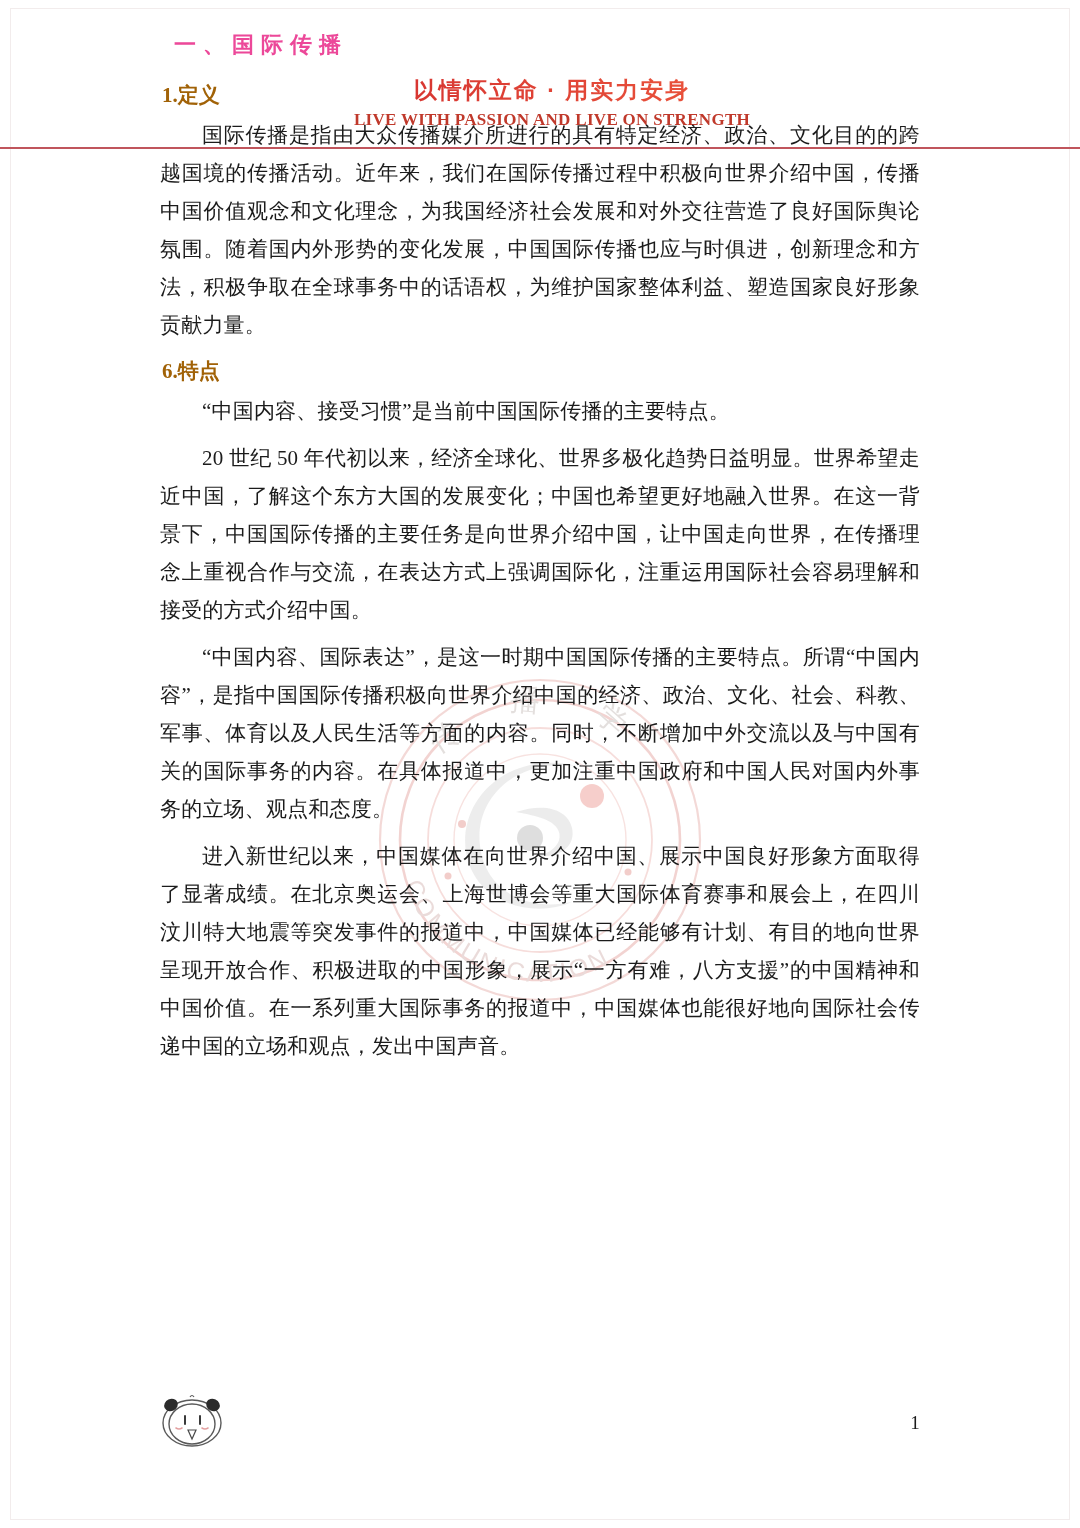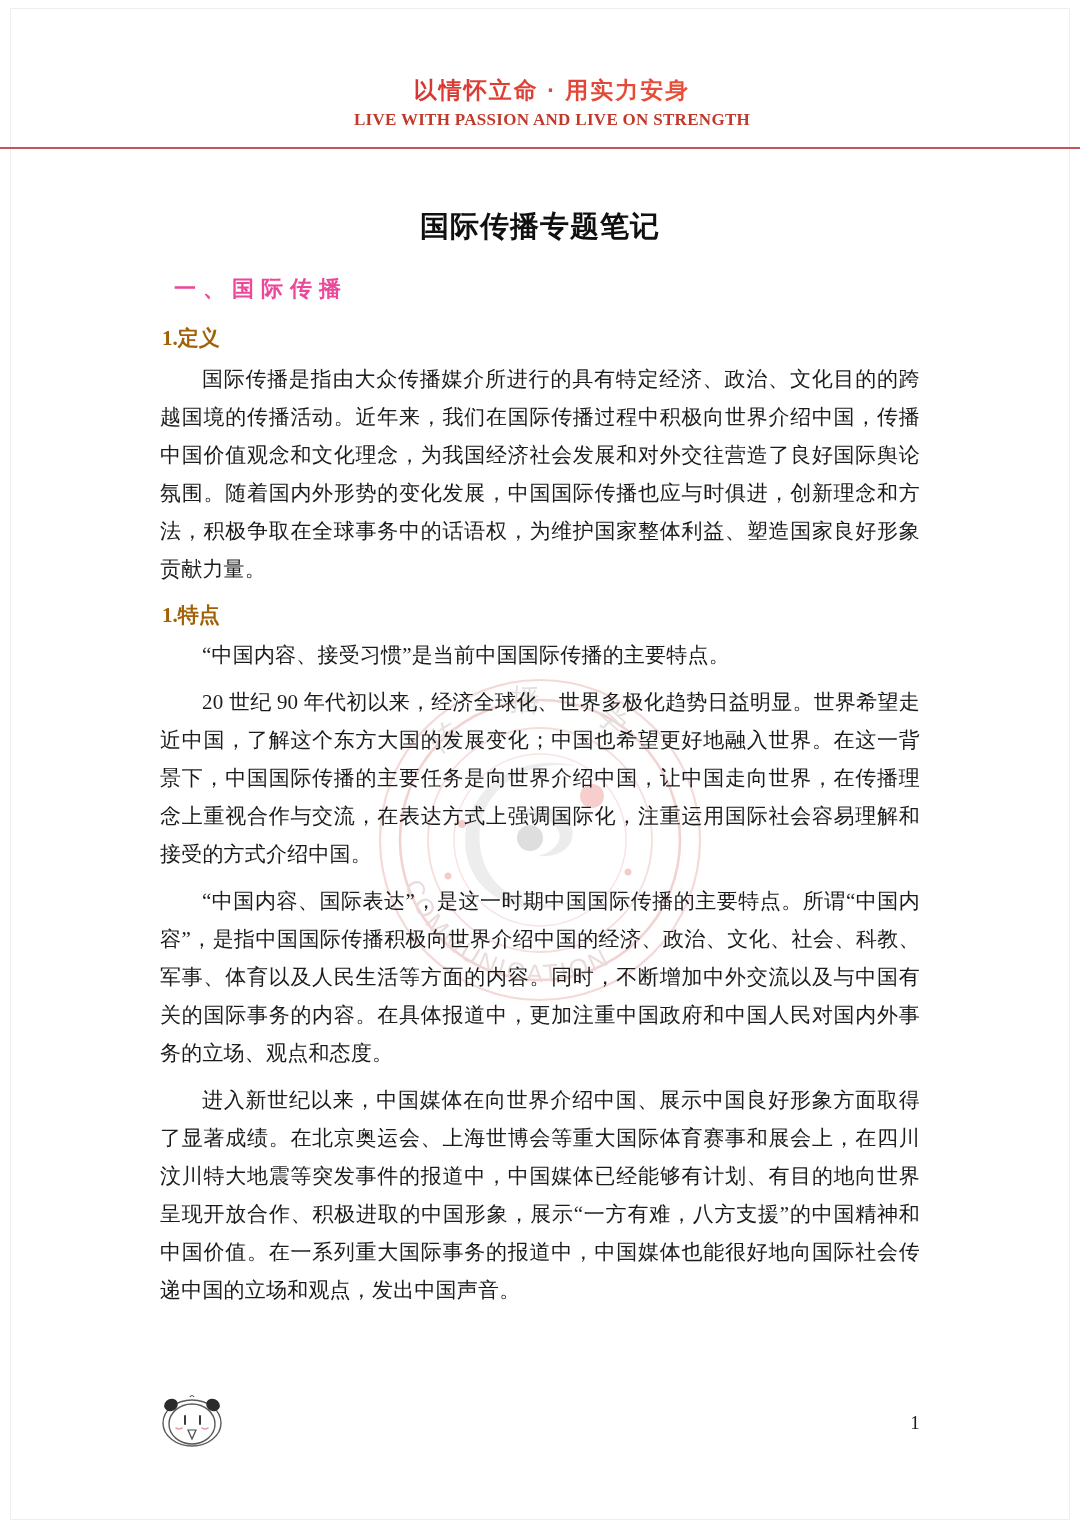--- a/index.html
+++ b/index.html
@@ -200,30 +200,29 @@
         <textPath href="#arc-bottom" startOffset="10%">COMMUNICATION</textPath>
       </text>
       <text font-family="'Liberation Serif', serif" font-size="30" fill="#c9c0bd" letter-spacing="52">
         <textPath href="#arc-top" startOffset="22%">传播学</textPath>
       </text>
     </svg>
   </div>
 
   <div class="content">
 
-    <h1 class="doc-title">国际传播专题笔记</h1>
 
     <h2 class="section-heading">一、国际传播</h2>
 
     <h3 class="sub-heading">1.定义</h3>
     <p class="para first">国际传播是指由大众传播媒介所进行的具有特定经济、政治、文化目的的跨越国境的传播活动。近年来，我们在国际传播过程中积极向世界介绍中国，传播中国价值观念和文化理念，为我国经济社会发展和对外交往营造了良好国际舆论氛围。随着国内外形势的变化发展，中国国际传播也应与时俱进，创新理念和方法，积极争取在全球事务中的话语权，为维护国家整体利益、塑造国家良好形象贡献力量。</p>
 
-    <h3 class="sub-heading tight">1.特点</h3>
+    <h3 class="sub-heading tight">6.特点</h3>
     <p class="para first">“中国内容、接受习惯”是当前中国国际传播的主要特点。</p>
-    <p class="para">20 世纪 90 年代初以来，经济全球化、世界多极化趋势日益明显。世界希望走近中国，了解这个东方大国的发展变化；中国也希望更好地融入世界。在这一背景下，中国国际传播的主要任务是向世界介绍中国，让中国走向世界，在传播理念上重视合作与交流，在表达方式上强调国际化，注重运用国际社会容易理解和接受的方式介绍中国。</p>
+    <p class="para">20 世纪 50 年代初以来，经济全球化、世界多极化趋势日益明显。世界希望走近中国，了解这个东方大国的发展变化；中国也希望更好地融入世界。在这一背景下，中国国际传播的主要任务是向世界介绍中国，让中国走向世界，在传播理念上重视合作与交流，在表达方式上强调国际化，注重运用国际社会容易理解和接受的方式介绍中国。</p>
     <p class="para">“中国内容、国际表达”，是这一时期中国国际传播的主要特点。所谓“中国内容”，是指中国国际传播积极向世界介绍中国的经济、政治、文化、社会、科教、军事、体育以及人民生活等方面的内容。同时，不断增加中外交流以及与中国有关的国际事务的内容。在具体报道中，更加注重中国政府和中国人民对国内外事务的立场、观点和态度。</p>
     <p class="para">进入新世纪以来，中国媒体在向世界介绍中国、展示中国良好形象方面取得了显著成绩。在北京奥运会、上海世博会等重大国际体育赛事和展会上，在四川汶川特大地震等突发事件的报道中，中国媒体已经能够有计划、有目的地向世界呈现开放合作、积极进取的中国形象，展示“一方有难，八方支援”的中国精神和中国价值。在一系列重大国际事务的报道中，中国媒体也能很好地向国际社会传递中国的立场和观点，发出中国声音。</p>
   </div>
 
   <div class="footer-doodle">
     <svg viewBox="0 0 72 60" width="72" height="60" aria-hidden="true">
       <ellipse cx="36" cy="30" rx="29" ry="23" fill="none" stroke="#5a5a5a" stroke-width="1.4"></ellipse>
       <ellipse cx="36" cy="31" rx="23" ry="20" fill="#ffffff" stroke="#5a5a5a" stroke-width="1.4"></ellipse>
       <ellipse cx="15" cy="12" rx="7" ry="6" fill="#2b2b2b" transform="rotate(-25 15 12)"></ellipse>
       <ellipse cx="57" cy="12" rx="7" ry="6" fill="#2b2b2b" transform="rotate(25 57 12)"></ellipse>

